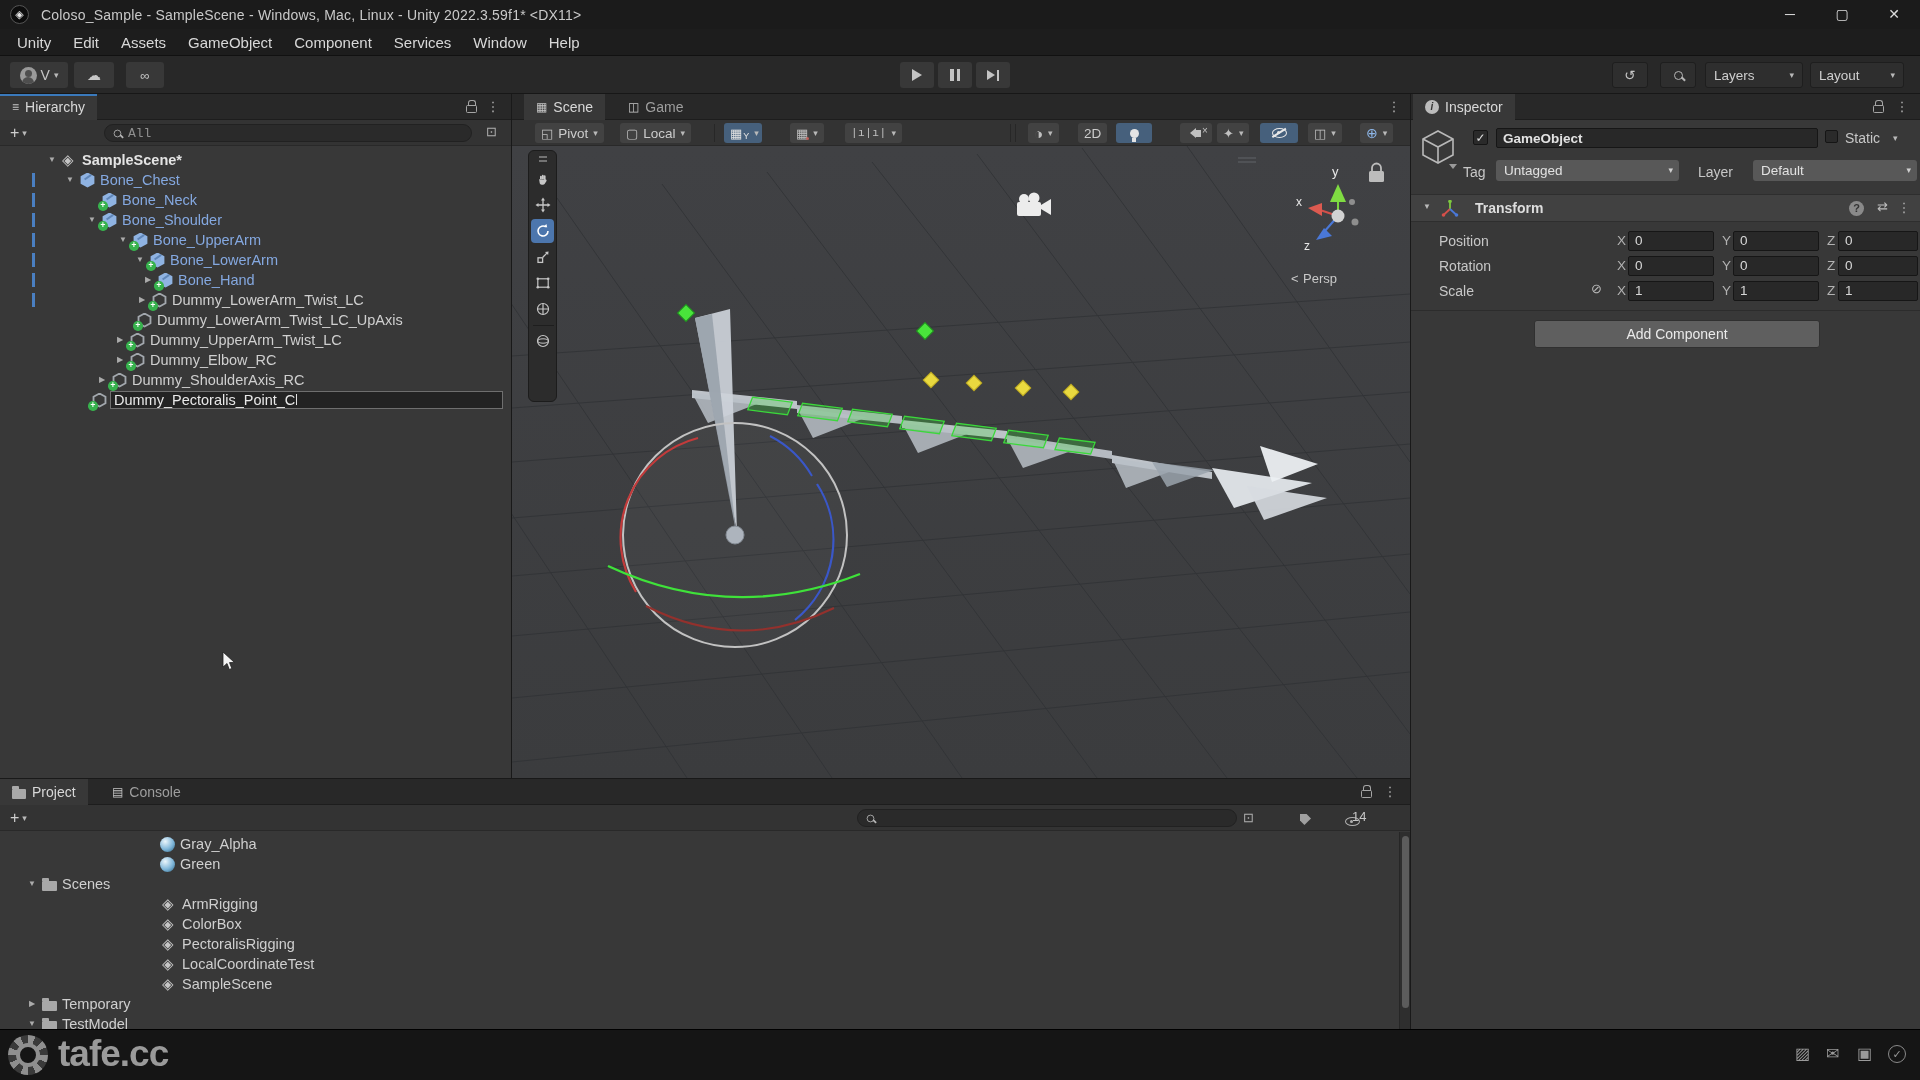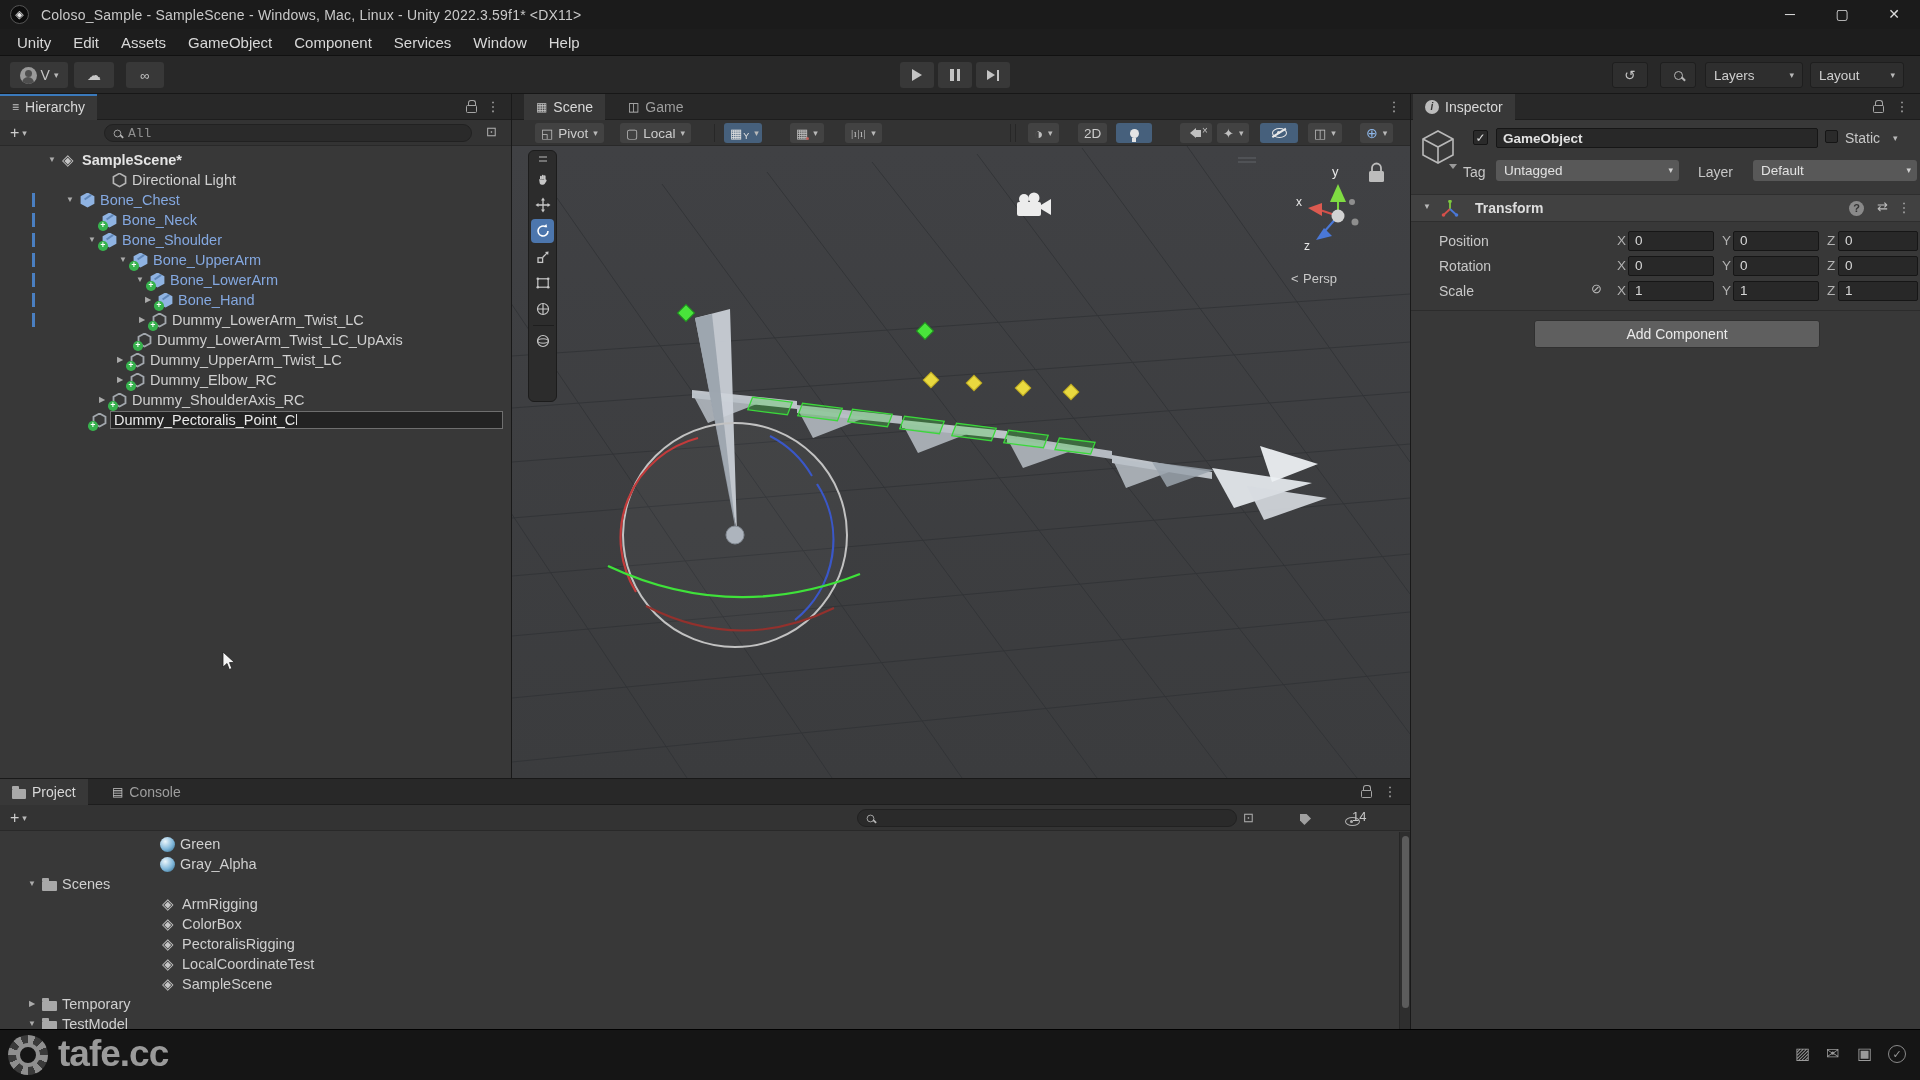--- a/index.html
+++ b/index.html
@@ -83,21 +83,21 @@
   .bulb { position:relative; width:9px; height:9px; border-radius:50%; background:#e4e4e4; }
   .bulb::after { content:""; position:absolute; left:2.5px; bottom:-4px; width:4px; height:3.5px; background:#e4e4e4; }
   .eyeslash { position:relative; width:15px; height:10px; border:1.5px solid #e8e8e8; border-radius:50%; }
   .eyeslash::before { content:""; position:absolute; left:4.5px; top:2px; width:3px; height:3px; border-radius:50%; background:#e8e8e8; }
   .eyeslash::after { content:""; position:absolute; left:-2px; top:3px; width:16px; height:1.5px; background:#e8e8e8; transform:rotate(-32deg); }
   .spk { position:relative; width:6px; height:7px; background:#c0c0c0; margin-left:4px; }
   .spk::before { content:""; position:absolute; left:-5px; top:-2px; border-right:6px solid #c0c0c0; border-top:5.5px solid transparent; border-bottom:5.5px solid transparent; }
   .spk::after { content:"×"; position:absolute; left:7px; top:-5px; font-size:10px; color:#c0c0c0; }
   .snapdot { position:relative; }
   .snapdot::after { content:""; position:absolute; right:-1px; bottom:1px; width:3px; height:3px; border-radius:50%; background:#c0605a; }
-  .ruler-glyph { font-size:11px; letter-spacing:0.5px; color:#c0c0c0; font-family:Liberation Serif, serif; }
+  .ruler-glyph { font-size:11px; letter-spacing:0.5px; color:#c0c0c0; font-family:Liberation Mono, monospace; }
   .toolstrip { position:absolute; left:16px; top:4px; width:29px; height:252px; background:#2c2c2c; border:1px solid #1c1c1c; border-radius:6px; }
   .tool { position:absolute; left:2px; width:23px; height:24px; border-radius:4px; display:flex; align-items:center; justify-content:center; }
   .tool.sel { background:#4c76ad; }
 
   
   .insp-label { position:absolute; color:#c7c7c7; font-size:14px; }
   .field { position:absolute; height:20px; background:#282828; border:1px solid #161616; border-radius:2px; color:#d8d8d8; font-size:13.5px; line-height:18px; padding-left:6px; }
   .axis-lb { position:absolute; color:#b2b2b2; font-size:13.5px; }
   .drop { position:absolute; height:21px; background:#585858; border-radius:3px; color:#e2e2e2; font-size:13.5px; line-height:21px; padding:0 8px; }
   .drop .dcaret { position:absolute; right:6px; top:0; font-size:9px; color:#d0d0d0; line-height:21px; }
@@ -211,27 +211,20 @@
         <span>All</span>
       </div>
       <span class="gridplus" style="position:absolute;right:14px;top:4px;">⊡</span>
     </div>
     <div class="tree" style="top:56px;">
 
     <div class="trow row-scene" style="--ix: 62px;">
           <span class="arrow">▼</span>
           <span class="ticon ic-unity"></span>
           <span class="tlabel">SampleScene*</span>
-        </div>
-        <div class="trow" style="--ix: 112px;">
-          <span class="arrow"></span>
-          <span class="ticon ic-go">
-            <i class="shape"></i>
-          </span>
-          <span class="tlabel">Directional Light</span>
         </div>
         <div class="trow blue marked" style="--ix: 80px;">
           <span class="arrow">▼</span>
           <span class="ticon ic-prefab">
             <i class="shape"></i>
           </span>
           <span class="tlabel">Bone_Chest</span>
         </div>
         <div class="trow blue marked" style="--ix: 102px;">
           <span class="arrow"></span>
@@ -670,28 +663,28 @@
       <span class="eye-ic abs" style="left:1330px;top:8px;"></span>
       <span class="abs" style="left:1352px;top:4px;color:#c6c6c6;font-size:13px;">14</span>
     </div>
     <div class="tree" style="top:55px;">
 
     <div class="trow" style="--ix: 160px;">
           <span class="arrow"></span>
           <span class="ticon ic-sphere">
             <i class="shape"></i>
           </span>
+          <span class="tlabel">Gray_Alpha</span>
+        </div>
+        <div class="trow" style="--ix: 160px;">
+          <span class="arrow"></span>
+          <span class="ticon ic-sphere">
+            <i class="shape"></i>
+          </span>
           <span class="tlabel">Green</span>
-        </div>
-        <div class="trow" style="--ix: 160px;">
-          <span class="arrow"></span>
-          <span class="ticon ic-sphere">
-            <i class="shape"></i>
-          </span>
-          <span class="tlabel">Gray_Alpha</span>
         </div>
         <div class="trow" style="--ix: 42px;">
           <span class="arrow">▼</span>
           <span class="ticon ic-folder">
             <i class="shape"></i>
           </span>
           <span class="tlabel">Scenes</span>
         </div>
         <div class="trow" style="--ix: 162px;">
           <span class="arrow"></span>

